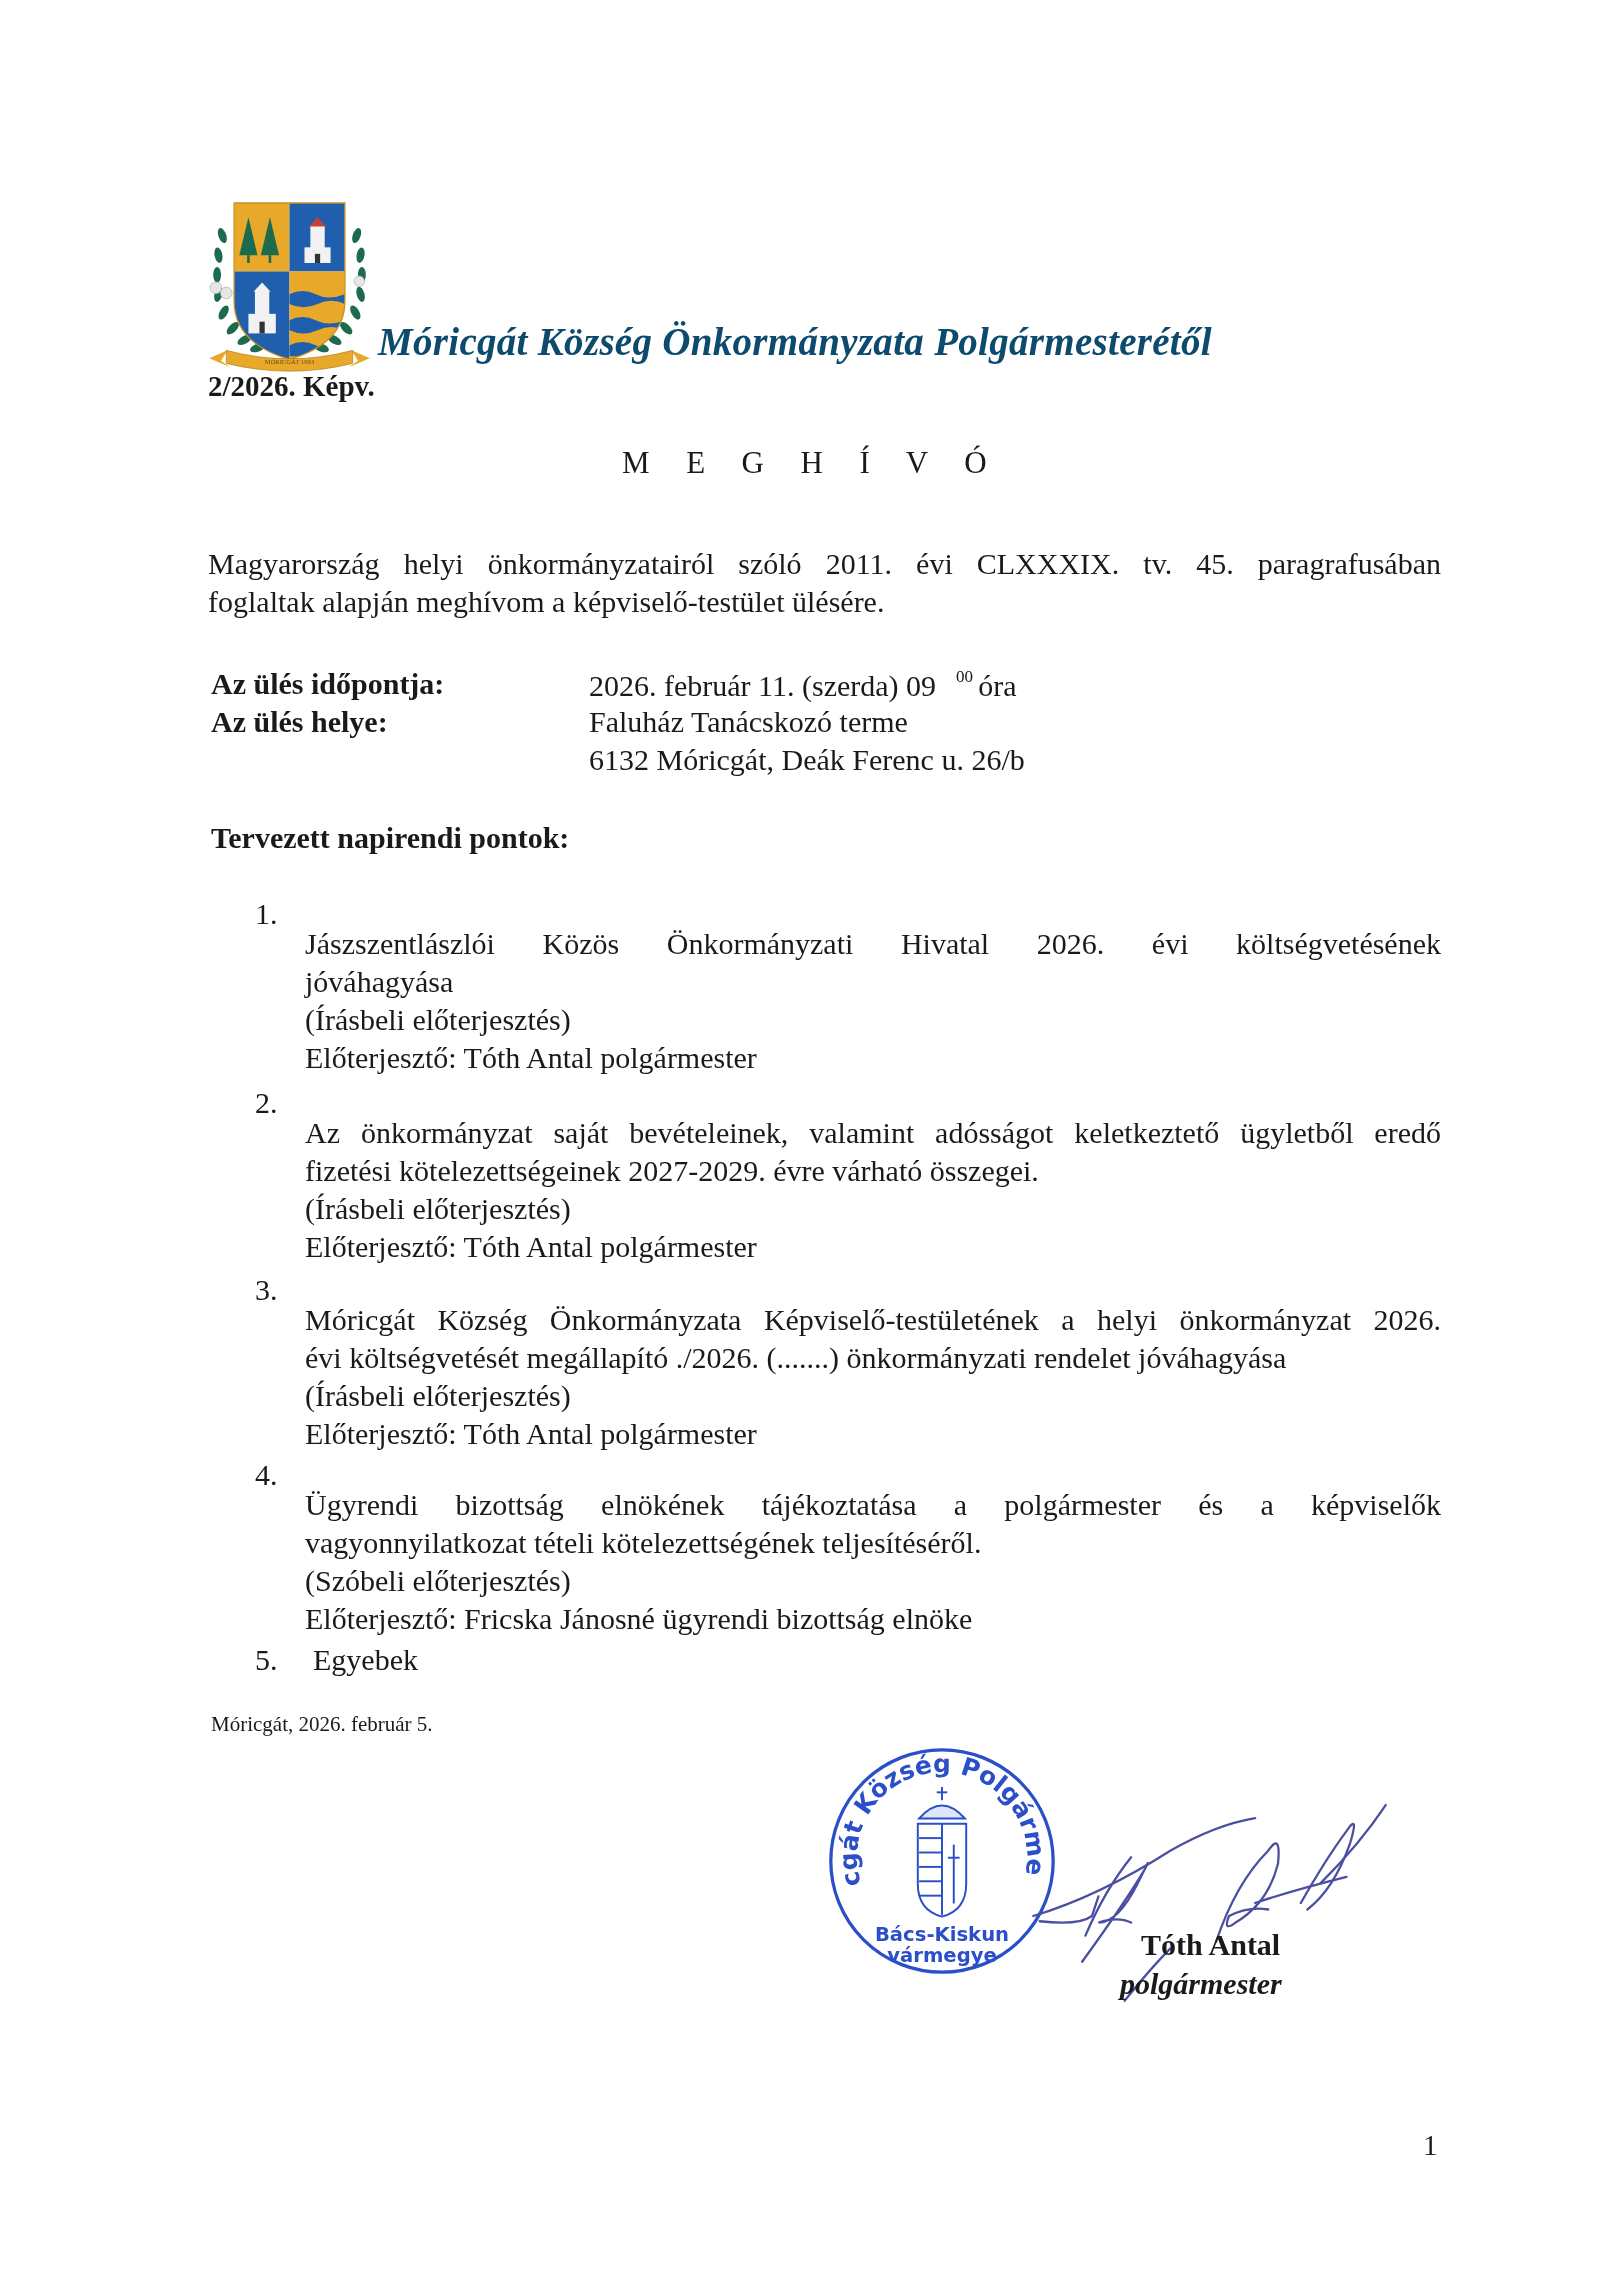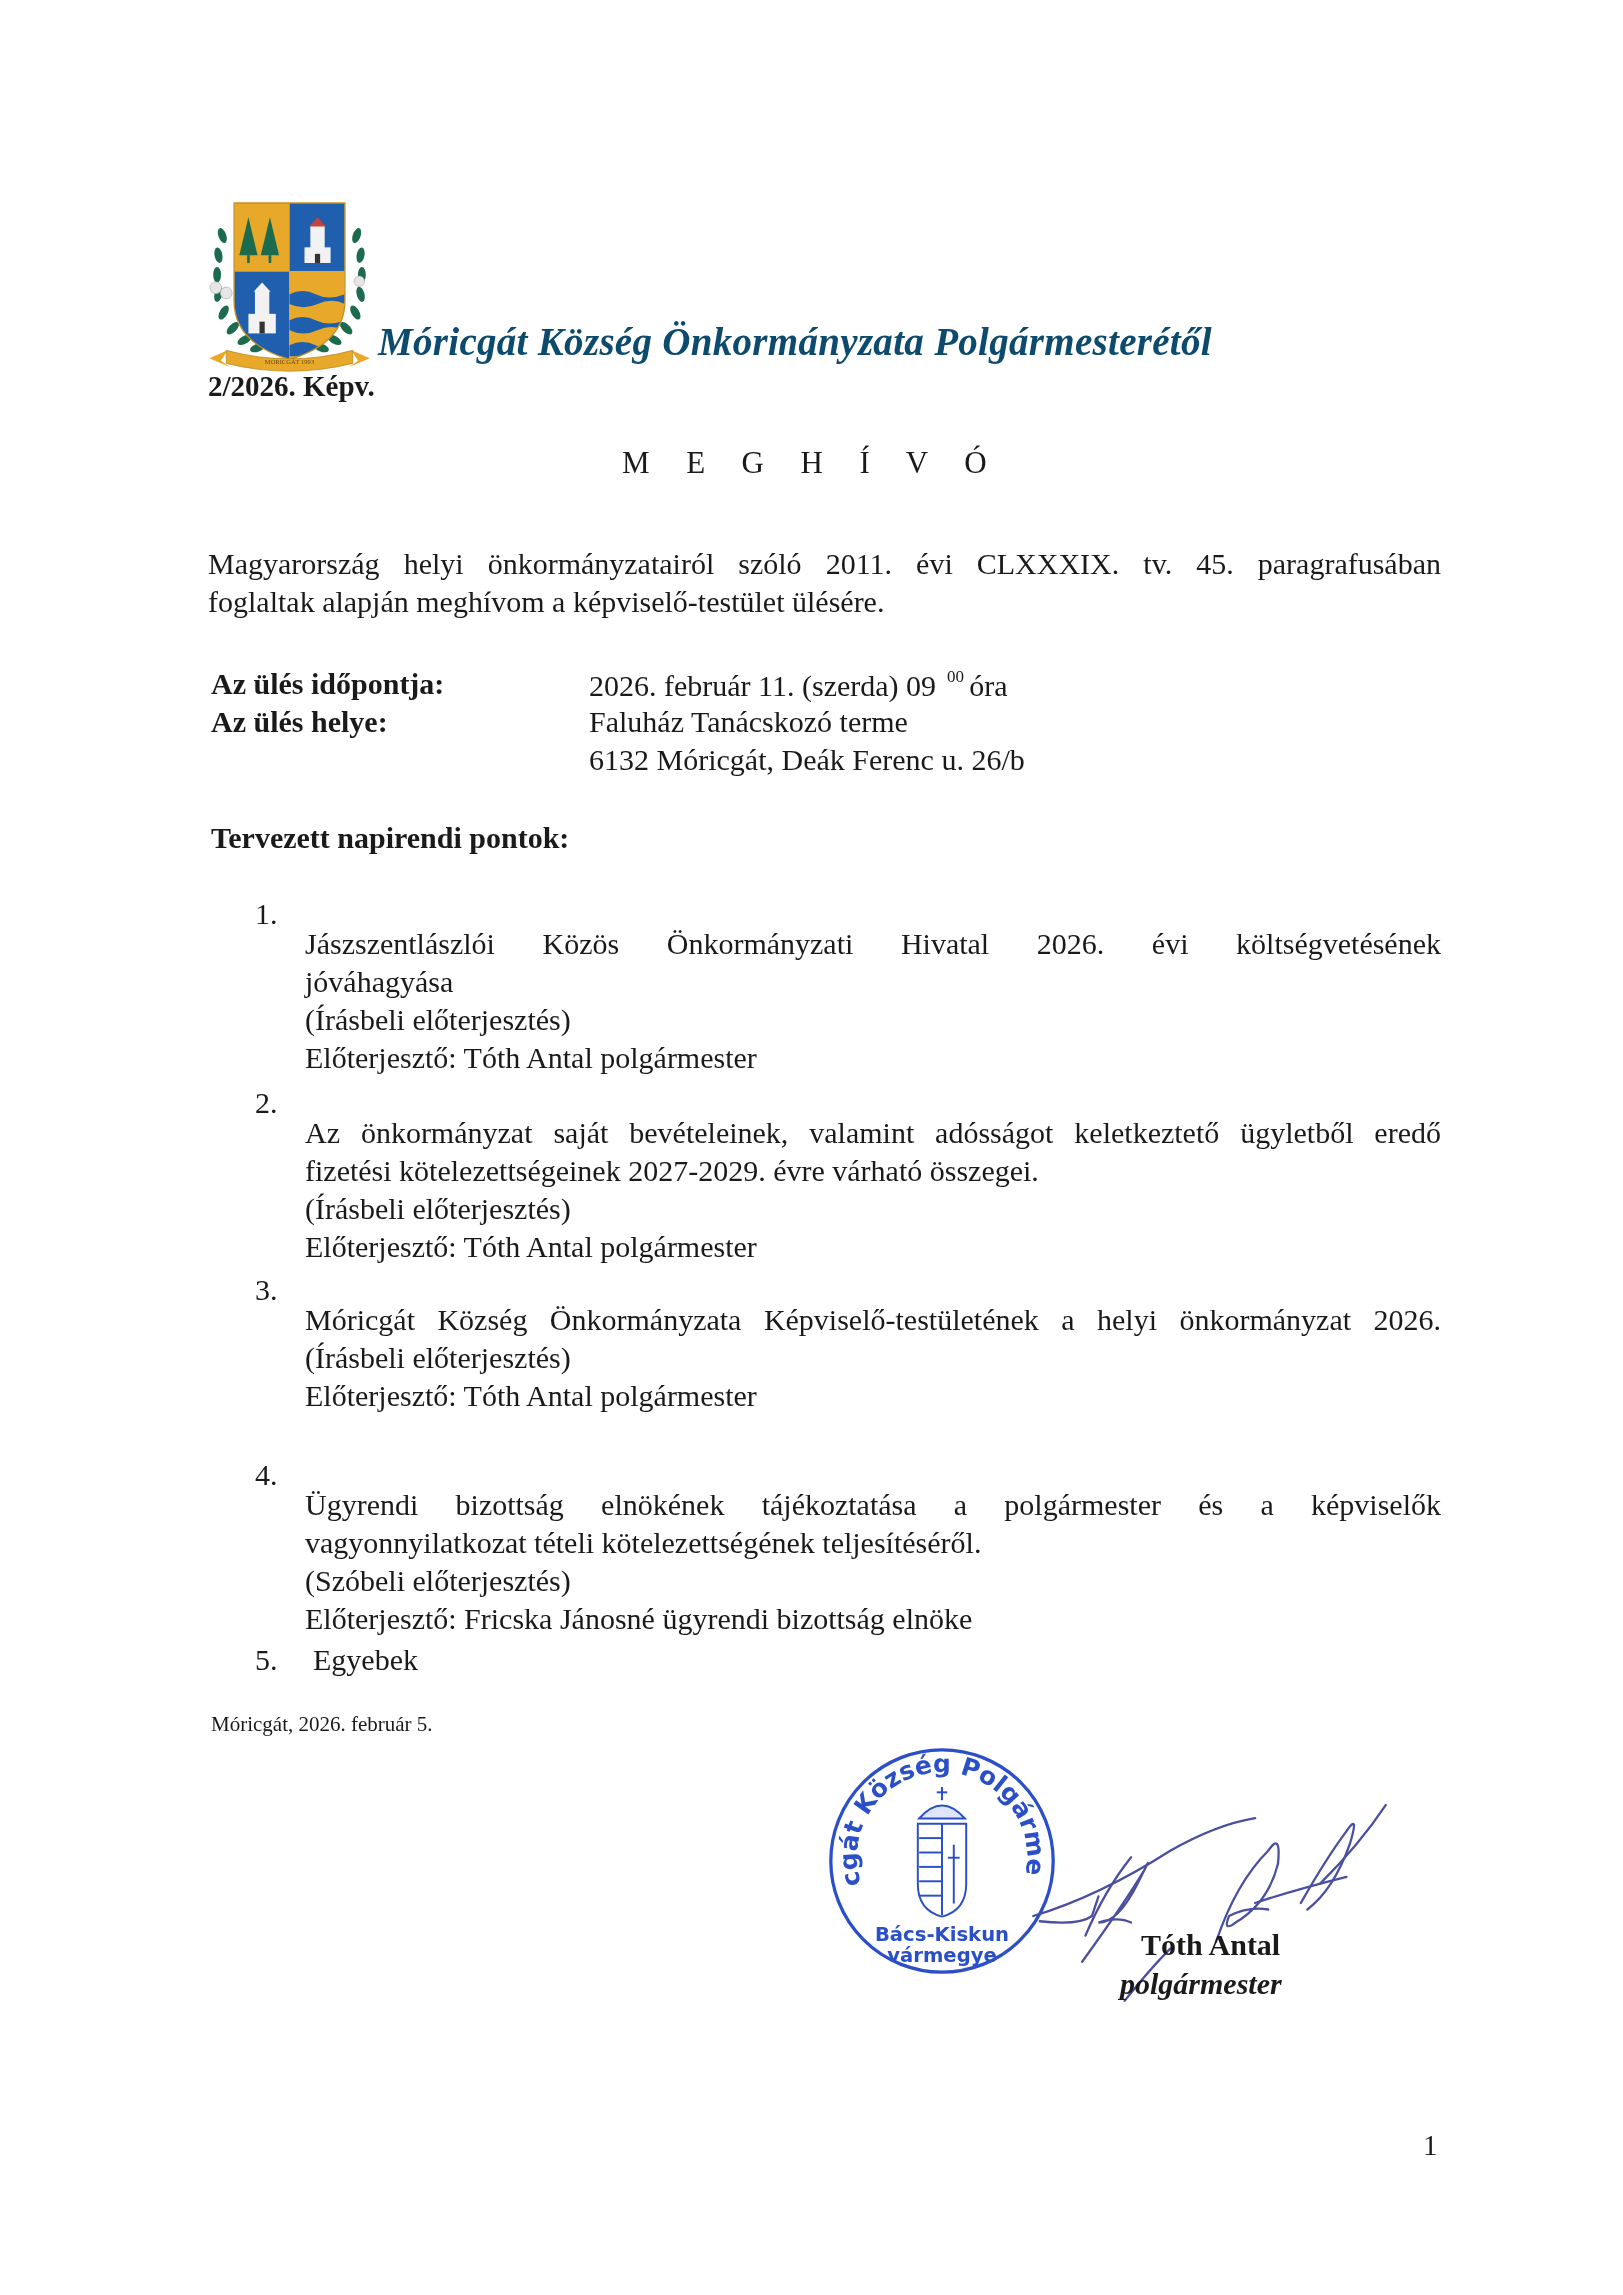--- a/index.html
+++ b/index.html
@@ -23,21 +23,21 @@
     font-size: 31px; font-weight: normal; letter-spacing: 14.4px;
   }
 
   #intro { left: 208px; top: 517px; width: 1233px; font-size: 30px; line-height: 38px; }
   .justify-line { display: block; text-align: justify; text-align-last: justify; margin-top: 28px; }
   .plain-line { display: block; }
 
   
   .detail-label { left: 211px; font-size: 30px; font-weight: bold; }
   .detail-value { left: 589px; font-size: 30px; }
-  sup.t { font-size: 17px; vertical-align: 14.4px; margin-left: 11px; margin-right: 5.2px; }
+  sup.t { font-size: 17px; vertical-align: 14.4px; margin-left: 20px; margin-right: 5.2px; }
 
   #agenda-heading { left: 211px; top: 821px; font-size: 30px; font-weight: bold; }
 
   
   .agenda-num { left: 255px; font-size: 30px; }
   .agenda-body { left: 305px; width: 1136px; font-size: 30px; line-height: 38px; }
 
   #place-date { left: 211px; top: 1712px; font-size: 21px; }
 
   
@@ -146,20 +146,21 @@
 <div class="abs agenda-body" style="top:1086px">
   <span class="justify-line">Az önkormányzat saját bevételeinek, valamint adósságot keletkeztető ügyletből eredő</span>
   <span class="plain-line">fizetési kötelezettségeinek 2027-2029. évre várható összegei.</span>
   <span class="plain-line">(Írásbeli előterjesztés)</span>
   <span class="plain-line">Előterjesztő: Tóth Antal polgármester</span>
 </div>
 
 <div class="abs agenda-num" style="top:1273px">3.</div>
 <div class="abs agenda-body" style="top:1273px">
   <span class="justify-line">Móricgát Község Önkormányzata Képviselő-testületének a helyi önkormányzat 2026.</span>
+  <span class="plain-line">évi költségvetését megállapító ./2026. (.......) önkormányzati rendelet jóváhagyása</span>
   <span class="plain-line">(Írásbeli előterjesztés)</span>
   <span class="plain-line">Előterjesztő: Tóth Antal polgármester</span>
 </div>
 
 <div class="abs agenda-num" style="top:1458px">4.</div>
 <div class="abs agenda-body" style="top:1458px">
   <span class="justify-line">Ügyrendi bizottság elnökének tájékoztatása a polgármester és a képviselők</span>
   <span class="plain-line">vagyonnyilatkozat tételi kötelezettségének teljesítéséről.</span>
   <span class="plain-line">(Szóbeli előterjesztés)</span>
   <span class="plain-line">Előterjesztő: Fricska Jánosné ügyrendi bizottság elnöke</span>

